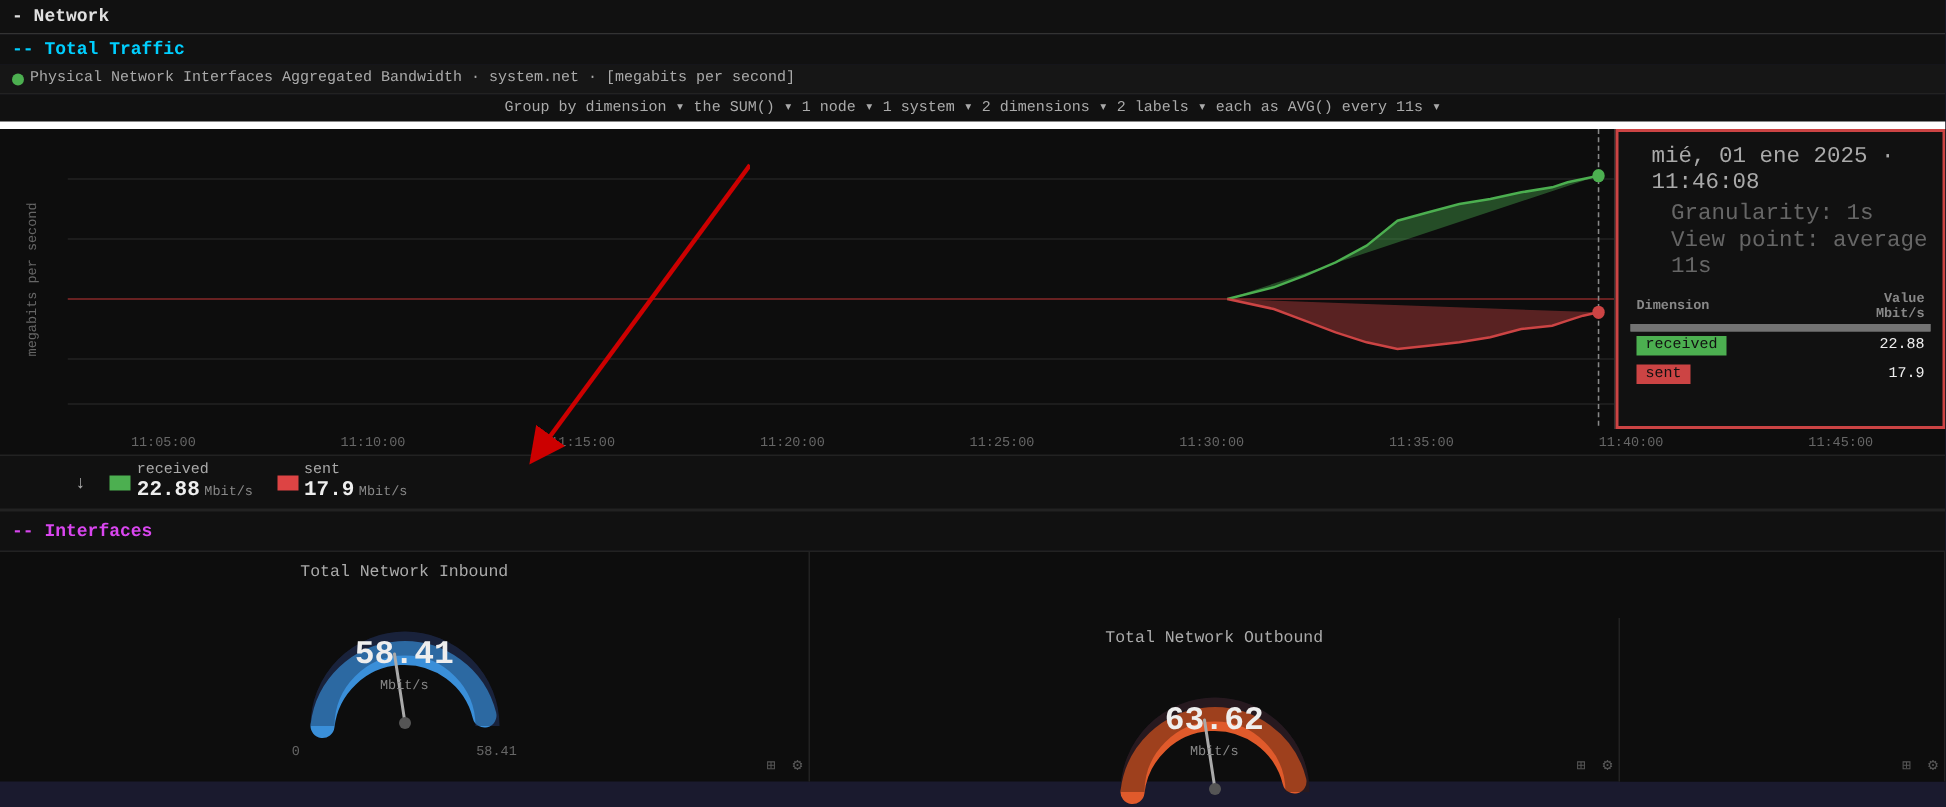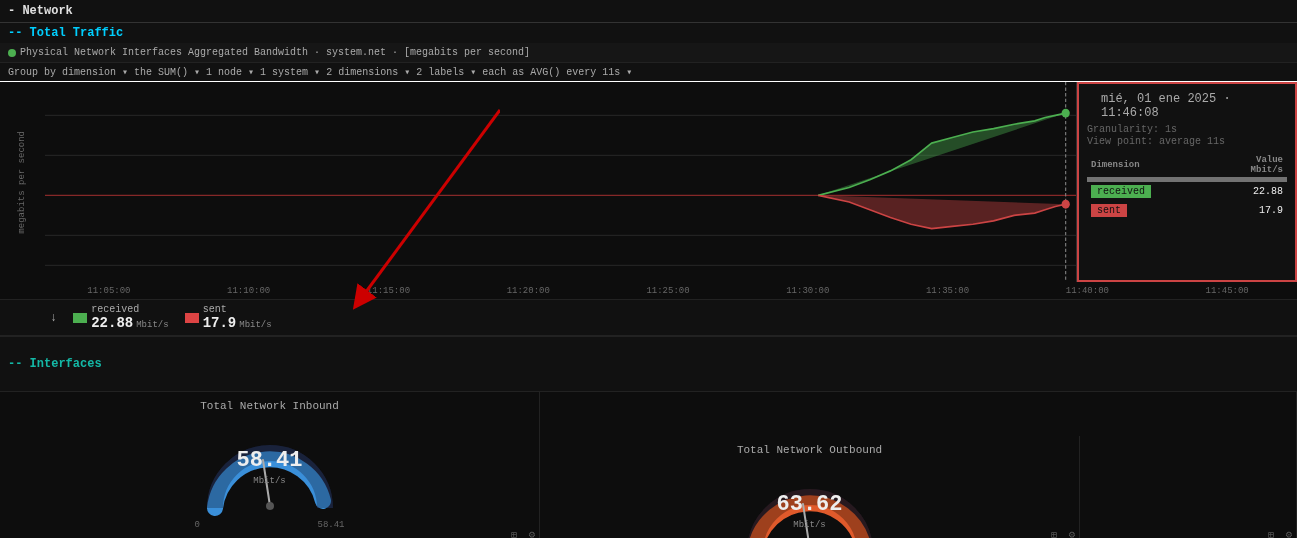--- a/index.html
+++ b/index.html
@@ -48,24 +48,25 @@
       border-radius: 50%;
       background: #4caf50;
       display: inline-block;
     }
 
     .filter-bar {
       background: #111;
       padding: 3px 8px;
       font-size: 10px;
       color: #aaa;
-      border-bottom: 1px solid #ffffff;
+      border-bottom: 5px solid #ffffff;
       display: flex;
       align-items: center;
       gap: 2px;
+      justify-content: center;
     }
 
     .chart-area {
       background: #0d0d0d;
       position: relative;
       height: 200px;
       overflow: hidden;
       display: flex;
     }
 
@@ -141,22 +142,22 @@
       font-size: 10px;
       color: #aaa;
     }
 
     .down-arrow {
       color: #aaa;
       font-size: 12px;
     }
 
     .section-interfaces {
-      color: #14b8a6;
-      padding: 20px 8px;
+      color: #d946ef;
+      padding: 6px 8px;
       font-size: 12px;
       font-weight: bold;
       background: #111;
       border-top: 1px solid #222;
     }
 
     .gauges-row {
       background: #0d0d0d;
       display: flex;
       height: 154px;
@@ -216,29 +217,30 @@
       display: flex;
       justify-content: space-between;
       width: 150px;
       font-size: 9px;
       color: #666;
       margin-top: 2px;
     }
 
     .tooltip-timestamp {
       color: #aaa;
-      font-size: 12px;
+      font-size: 15px;
       margin-bottom: 4px;
       padding-left: 14px;
     }
 
     .tooltip-granularity {
       color: #666;
-      font-size: 10px;
+      font-size: 15px;
       margin-bottom: 1px;
+      margin-left: 27px;
     }
 
     .tooltip-table {
       width: 100%;
       margin-top: 6px;
       border-collapse: collapse;
     }
 
     .tooltip-table th {
       text-align: left;

